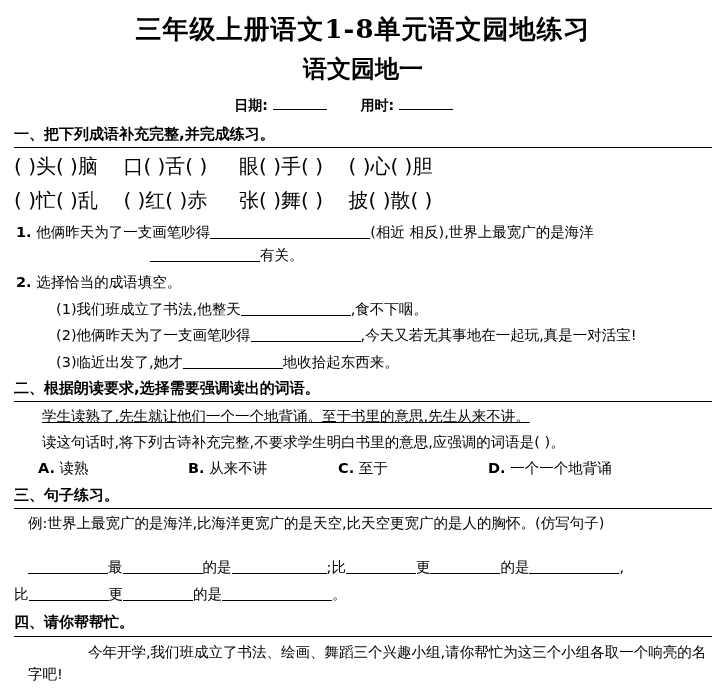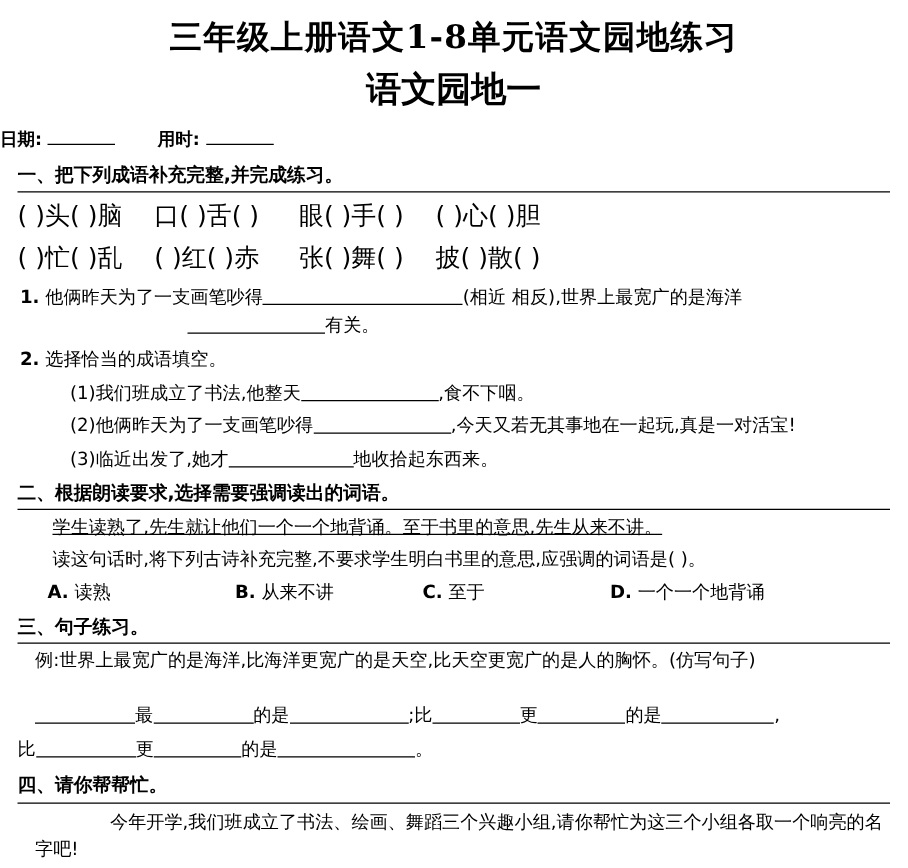--- a/index.html
+++ b/index.html
@@ -24,29 +24,29 @@
   .title {
     text-align: center;
     font-size: 26px;
     font-weight: bold;
     letter-spacing: 1px;
     margin-top: 12px;
     font-family: "DejaVu Serif", "Liberation Serif", serif;
   }
   .subtitle {
     text-align: center;
-    font-size: 28px;
+    font-size: 24px;
     font-weight: bold;
     margin-top: 6px;
     font-family: "DejaVu Serif", "Liberation Serif", serif;
   }
   .meta-row {
     margin-top: 10px;
     padding-right: 39px;
-    text-align: left;
+    text-align: center;
     font-size: 14px;
     font-weight: bold;
   }
   .meta-row .blank {
     display: inline-block;
     border-bottom: 1px solid #000;
     width: 54px;
     vertical-align: baseline;
     height: 14px;
   }

